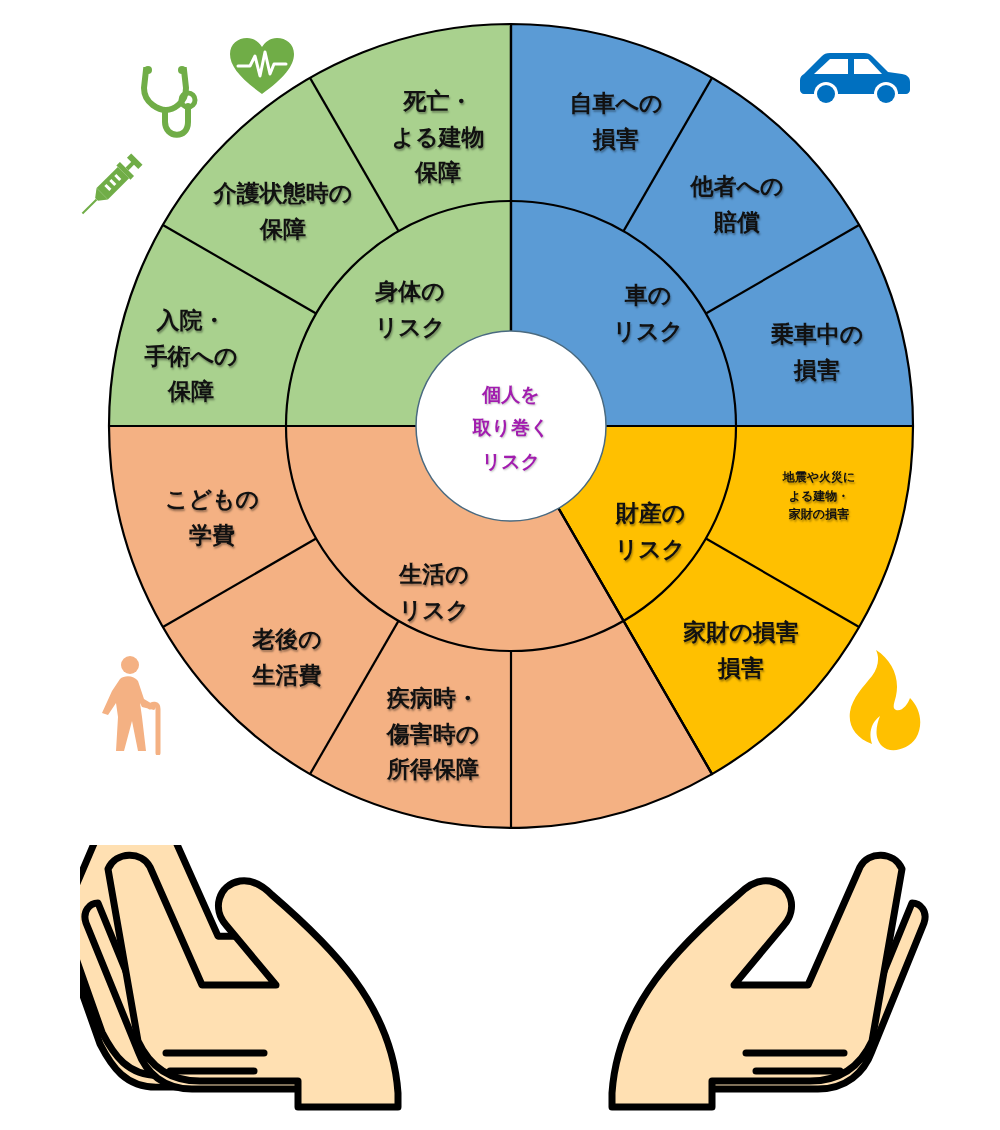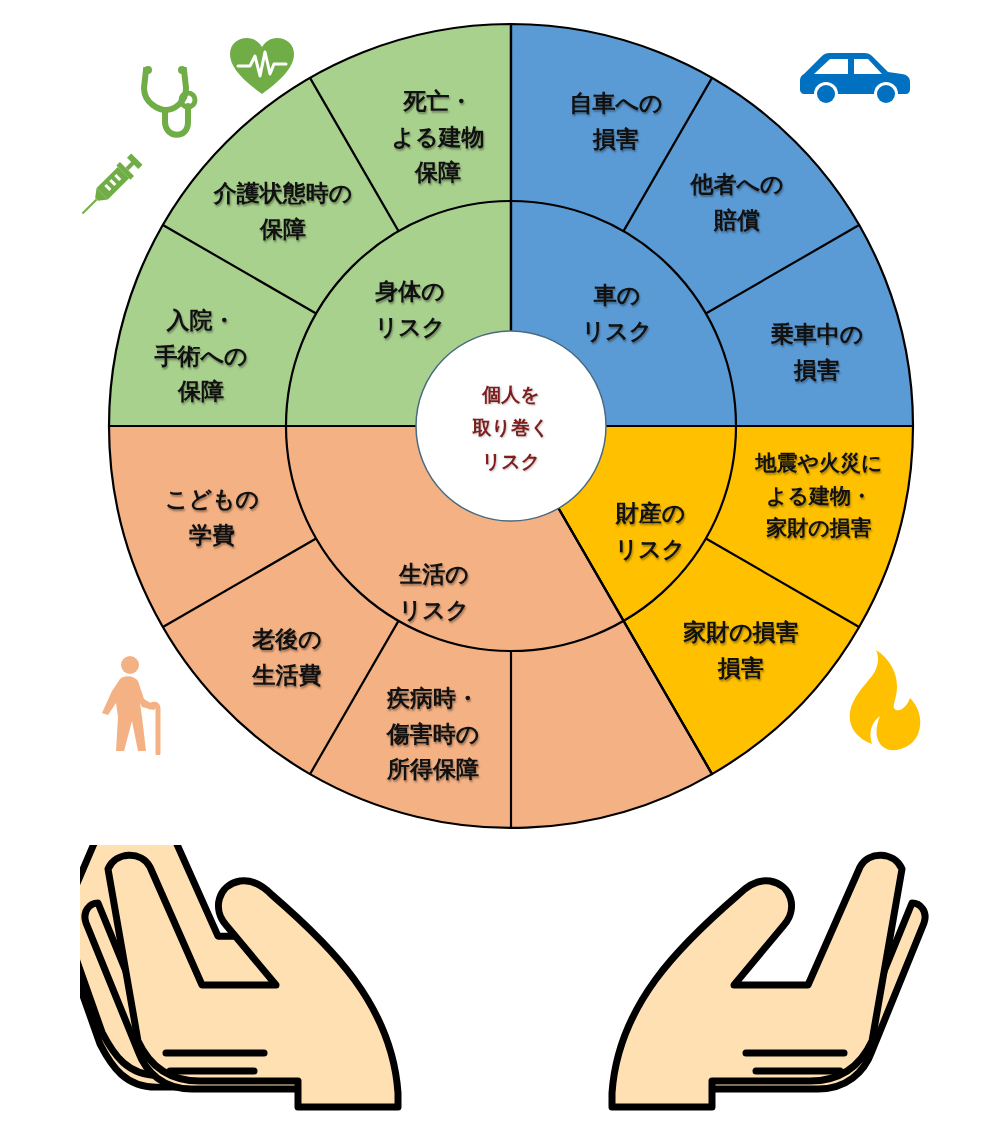--- a/index.html
+++ b/index.html
@@ -5,22 +5,22 @@
   html, body { margin: 0; padding: 0; background: #ffffff; }
   body { width: 1000px; height: 1130px; position: relative; overflow: hidden;
          font-family: "DejaVu Sans", "Liberation Sans", sans-serif; }
   #stage { position: absolute; left: 0; top: 0; width: 1000px; height: 1130px; }
   .lbl { position: absolute; text-align: center; color: #111111; font-weight: bold;
          text-shadow: 1px 2px 2px rgba(0,0,0,0.35); white-space: nowrap;
          transform: translate(-50%, -50%); line-height: 1.55; }
   .lbl .ln { display: block; }
   .f24 { font-size: 23px; }
   .f20 { font-size: 23px; }
-  .f18 { font-size: 21px; text-align: center; }
-  .center-lbl { color: #7f1d1d; font-size: 19px; line-height: 1.75; text-shadow: 1px 1px 2px rgba(0,0,0,0.25); }
+  .f18 { font-size: 12px; text-align: center; }
+  .center-lbl { color: #a21caf; font-size: 19px; line-height: 1.75; text-shadow: 1px 1px 2px rgba(0,0,0,0.25); }
   .icon { position: absolute; }
 </style>
 </head>
 <body>
 
 <div id="stage">
 
   <svg class="icon" width="1000" height="1130" viewBox="0 0 1000 1130" style="left:0;top:0;">
     <g stroke="#000" stroke-width="2.2" stroke-linejoin="round">
 
@@ -55,21 +55,21 @@
   <div class="lbl center-lbl" style="left:511px;top:428px;">
     <span class="ln">個人を</span>
     <span class="ln">取り巻く</span>
     <span class="ln">リスク</span>
   </div>
 
   <div class="lbl f24" style="left:410px;top:310px;">
     <span class="ln">身体の</span>
     <span class="ln">リスク</span>
   </div>
-  <div class="lbl f24" style="left:617px;top:314px;">
+  <div class="lbl f24" style="left:648px;top:314px;">
     <span class="ln">車の</span>
     <span class="ln">リスク</span>
   </div>
   <div class="lbl f24" style="left:650px;top:532px;text-align:right;">
     <span class="ln">財産の</span>
     <span class="ln">リスク</span>
   </div>
   <div class="lbl f24" style="left:434px;top:548px;margin-top:45px;">
     <span class="ln">生活の</span>
     <span class="ln">リスク</span>
@@ -77,31 +77,31 @@
 
   <div class="lbl f20" style="left:438px;top:137px;">
     <span class="ln">死亡・</span>
     <span class="ln">よる建物</span>
     <span class="ln">保障</span>
   </div>
   <div class="lbl f20" style="left:283px;top:212px;">
     <span class="ln">介護状態時の</span>
     <span class="ln">保障</span>
   </div>
-  <div class="lbl f20" style="left:201px;top:356px;">
+  <div class="lbl f20" style="left:191px;top:356px;">
     <span class="ln">入院・</span>
     <span class="ln">手術への</span>
     <span class="ln">保障</span>
   </div>
 
   <div class="lbl f24" style="left:599px;top:122px;margin-left:17px;">
     <span class="ln">自車への</span>
     <span class="ln">損害</span>
   </div>
-  <div class="lbl f24" style="left:737px;top:205px;font-family:Liberation Mono, monospace;">
+  <div class="lbl f24" style="left:737px;top:205px;">
     <span class="ln">他者への</span>
     <span class="ln">賠償</span>
   </div>
   <div class="lbl f24" style="left:817px;top:353px;">
     <span class="ln">乗車中の</span>
     <span class="ln">損害</span>
   </div>
 
   <div class="lbl f18" style="left:819px;top:496px;">
     <span class="ln">地震や火災に</span>

